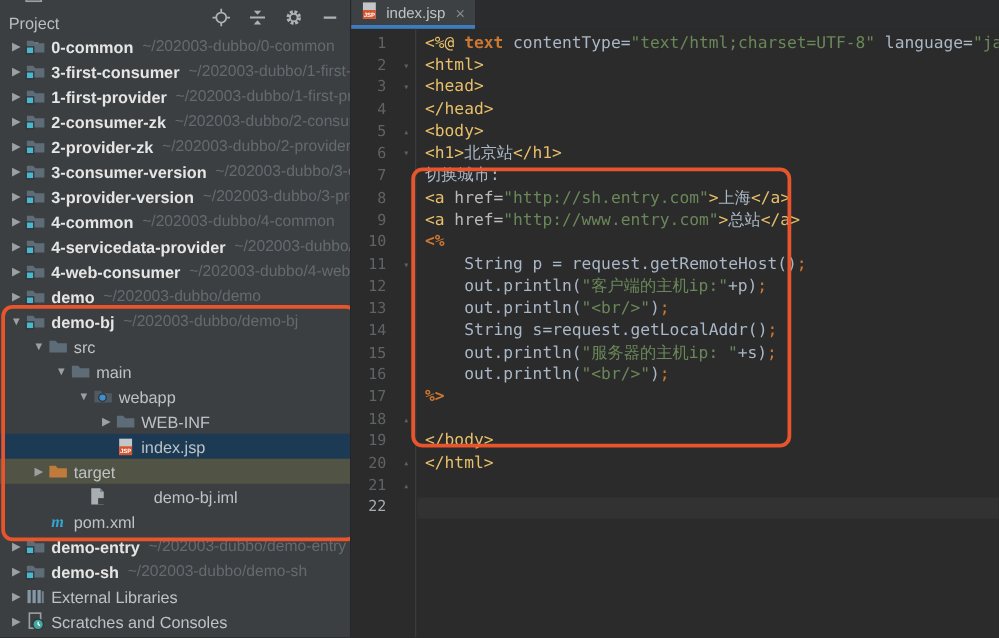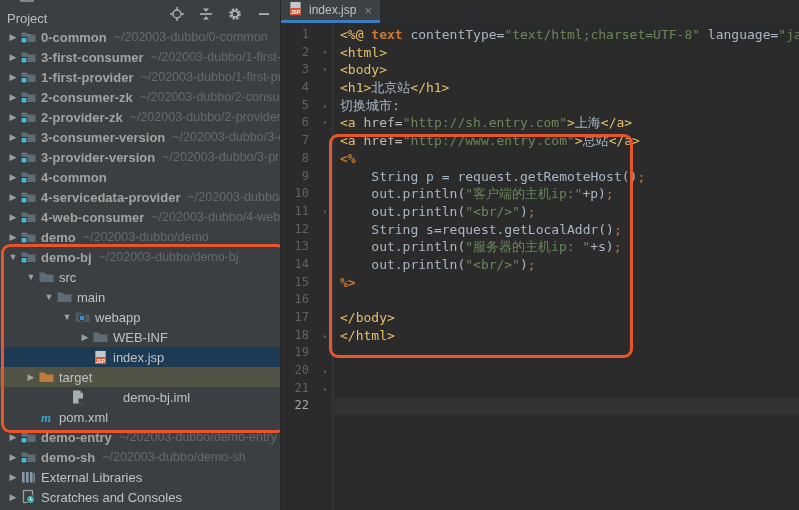--- a/index.html
+++ b/index.html
@@ -24,21 +24,21 @@
   .hdr-icons .hicon{width:16px;height:16px;display:flex;align-items:center;justify-content:center;}
   .dd-arrow{width:0;height:0;border-left:4px solid transparent;border-right:4px solid transparent;border-top:5px solid #9DA0A2;margin-top:2px;}
   .tree{position:absolute;left:0;top:27px;right:0;}
   .trow{
     height:20px;display:flex;align-items:center;white-space:nowrap;overflow:hidden;
     color:#BEC2C6;font-size:13px;width:280px;
   }
   .trow .arrow{width:14px;flex:0 0 14px;font-size:9px;color:#9DA0A2;text-align:center;line-height:20px;}
   .trow .ticon{width:16px;flex:0 0 16px;height:16px;margin-right:5px;display:flex;align-items:center;justify-content:center;}
   .trow .tlabel{flex:0 0 auto;}
-  .trow .tlabel.bold{font-weight:bold;color:#a3a3a3;}
+  .trow .tlabel.bold{font-weight:bold;color:#e5e5e5;}
   .trow .tpath{margin-left:7px;color:#646A6E;font-size:12.5px;}
   .trow.selected{background:#1C3A54;}
   .trow.context{background:#515344;}
   
   .editor{position:absolute;left:281px;top:0;right:0;bottom:0;background:#2B2B2B;}
   .tabbar{height:23px;background:#2A2C2D;display:flex;}
   .tab{
     background:#3E4143;display:flex;align-items:center;gap:6px;padding:0 8px 0 7px;
     border-bottom:3px solid #3D7DBF;color:#BFC3C6;font-size:12px;cursor:default;
   }
@@ -192,20 +192,21 @@
       </div>
       <div class="trow" style="padding-left: 6px;">
         <span class="arrow">▶</span>
         <span class="ticon">
           <svg width="16" height="16" viewBox="0 0 16 16">
             <path d="M1.5 3.5h5l1.7 2h7.3v7.5h-14z" fill="#5E6C77"></path>
             <rect x="1" y="8.5" width="6" height="5.5" fill="#4BB6CE" stroke="#2F3234" stroke-width="1"></rect>
           </svg>
         </span>
         <span class="tlabel bold">4-common</span>
+        <span class="tpath">~/202003-dubbo/4-common</span>
       </div>
       <div class="trow" style="padding-left: 6px;">
         <span class="arrow">▶</span>
         <span class="ticon">
           <svg width="16" height="16" viewBox="0 0 16 16">
             <path d="M1.5 3.5h5l1.7 2h7.3v7.5h-14z" fill="#5E6C77"></path>
             <rect x="1" y="8.5" width="6" height="5.5" fill="#4BB6CE" stroke="#2F3234" stroke-width="1"></rect>
           </svg>
         </span>
         <span class="tlabel bold">4-servicedata-provider</span>
@@ -404,20 +405,22 @@
         <div class="gnum">17</div>
         <div class="gnum">18<span class="fold">▴</span></div>
         <div class="gnum">19</div>
         <div class="gnum">20<span class="fold">▴</span></div>
         <div class="gnum">21<span class="fold">▴</span></div>
         <div class="gnum cur">22</div>
       </div>
     <div class="code-area" id="code">
         <div class="cline"><span class="c-jsp1">&lt;%@ </span><span class="c-kw">text </span><span class="c-txt">contentType=</span><span class="c-str">"text/html;charset=UTF-8"</span><span class="c-txt"> language=</span><span class="c-str">"java"</span></div>
         <div class="cline"><span class="c-tag">&lt;html&gt;</span></div>
+        <div class="cline"><span class="c-tag">&lt;head&gt;</span></div>
+        <div class="cline"><span class="c-tag">&lt;/head&gt;</span></div>
         <div class="cline"><span class="c-tag">&lt;body&gt;</span></div>
         <div class="cline"><span class="c-tag">&lt;h1&gt;</span><span class="c-txt">北京站</span><span class="c-tag">&lt;/h1&gt;</span></div>
         <div class="cline"><span class="c-txt">切换城市:</span></div>
         <div class="cline"><span class="c-tag">&lt;a </span><span class="c-attr">href=</span><span class="c-str">"http://sh.entry.com"</span><span class="c-tag">&gt;</span><span class="c-txt">上海</span><span class="c-tag">&lt;/a&gt;</span></div>
         <div class="cline"><span class="c-tag">&lt;a </span><span class="c-attr">href=</span><span class="c-str">"http://www.entry.com"</span><span class="c-tag">&gt;</span><span class="c-txt">总站</span><span class="c-tag">&lt;/a&gt;</span></div>
         <div class="cline"><span class="c-jsp">&lt;%</span></div>
         <div class="cline"><span class="c-txt">    String p = request.getRemoteHost()</span><span class="c-semi">;</span></div>
         <div class="cline"><span class="c-txt">    out.println(</span><span class="c-str">"客户端的主机ip:"</span><span class="c-txt">+p)</span><span class="c-semi">;</span></div>
         <div class="cline"><span class="c-txt">    out.println(</span><span class="c-str">"&lt;br/&gt;"</span><span class="c-txt">)</span><span class="c-semi">;</span></div>
         <div class="cline"><span class="c-txt">    String s=request.getLocalAddr()</span><span class="c-semi">;</span></div>

